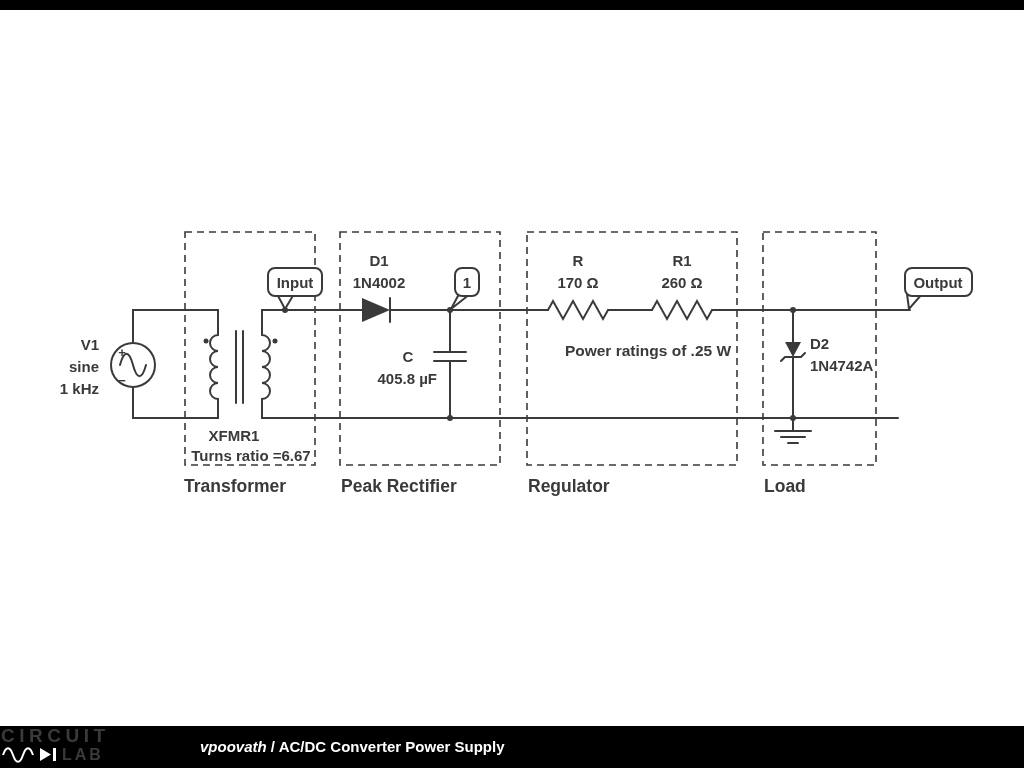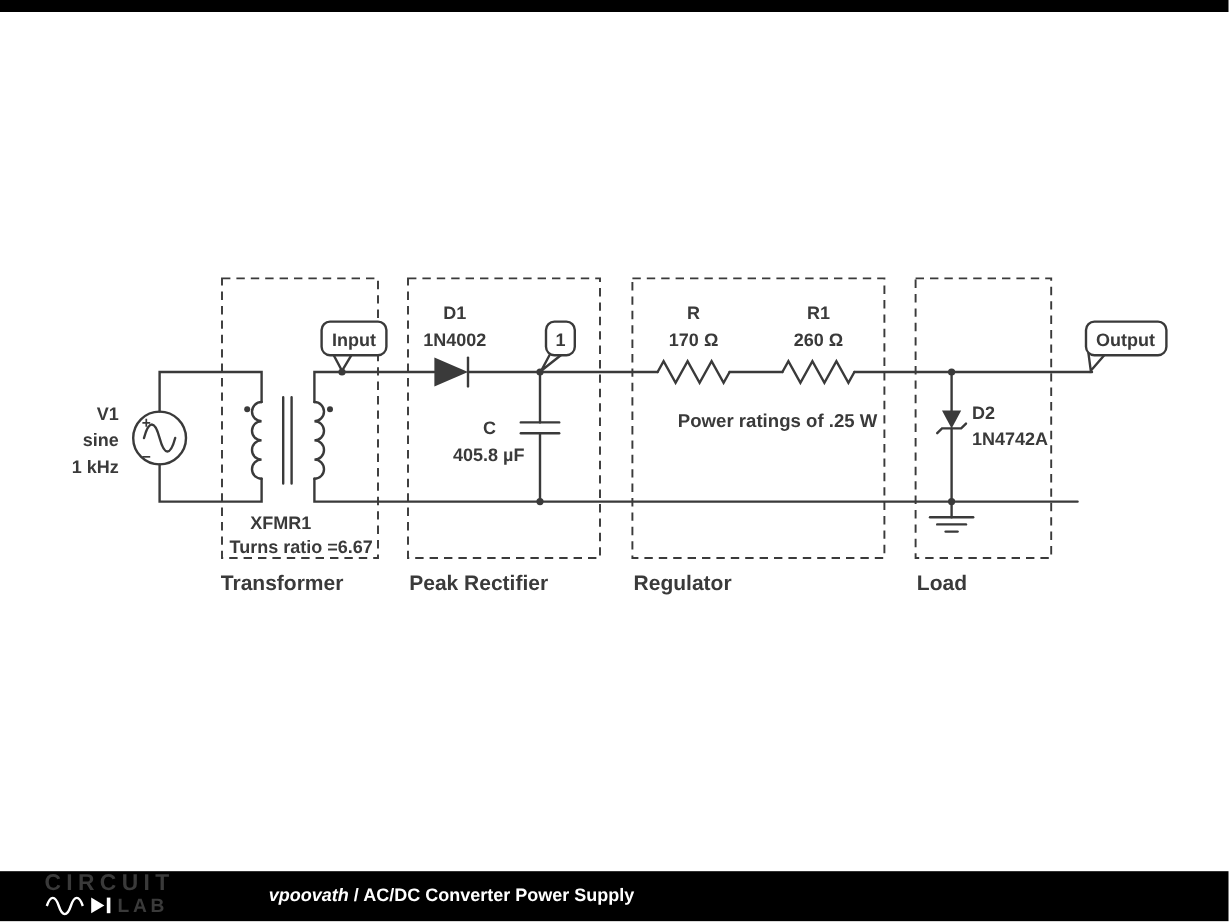--- a/index.html
+++ b/index.html
@@ -12,22 +12,22 @@
   .t155 { font-size:15.5px; }
   .t17 { font-size:17.5px; }
   .t13 { font-size:13px; }
   .wire { stroke:#3a3a3a; stroke-width:2; fill:none; stroke-linecap:round; }
   .comp { stroke:#3a3a3a; stroke-width:2; fill:none; stroke-linecap:round; }
   .fillink { fill:#3a3a3a; stroke:none; }
   .dashbox { fill:none; stroke:#3a3a3a; stroke-width:1.6; stroke-dasharray:7 5; }
   .flagbox { fill:#ffffff; stroke:#3a3a3a; stroke-width:2; }
   #footer { position:absolute; left:0; bottom:0; width:1024px; height:42px; background:#000000;
             display:flex; align-items:center; }
-  #footer .logo { margin-left:36px; width:160px; flex:0 0 auto; }
-  #footer .ftext { margin-left:28px; color:#ffffff; line-height:1.25; }
+  #footer .logo { width:160px; flex:0 0 auto; }
+  #footer .ftext { margin-left:40px; color:#ffffff; line-height:1.25; }
   #footer .ftitle { font-size:15px; font-weight:bold; }
   #footer .fuser { font-style:italic; }
   #footer .furl { font-size:15px; font-weight:bold; }
 </style>
 </head>
 <body>
 
 <div id="page">
 
   <div id="topbar"></div>

